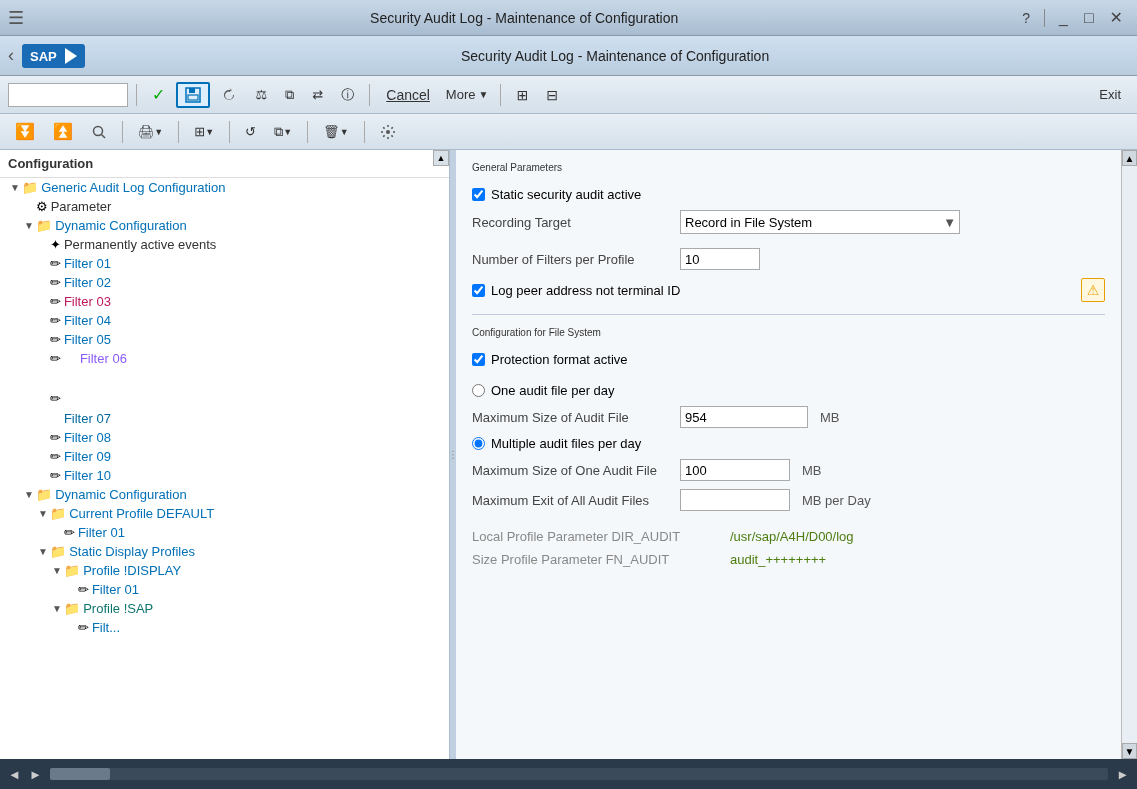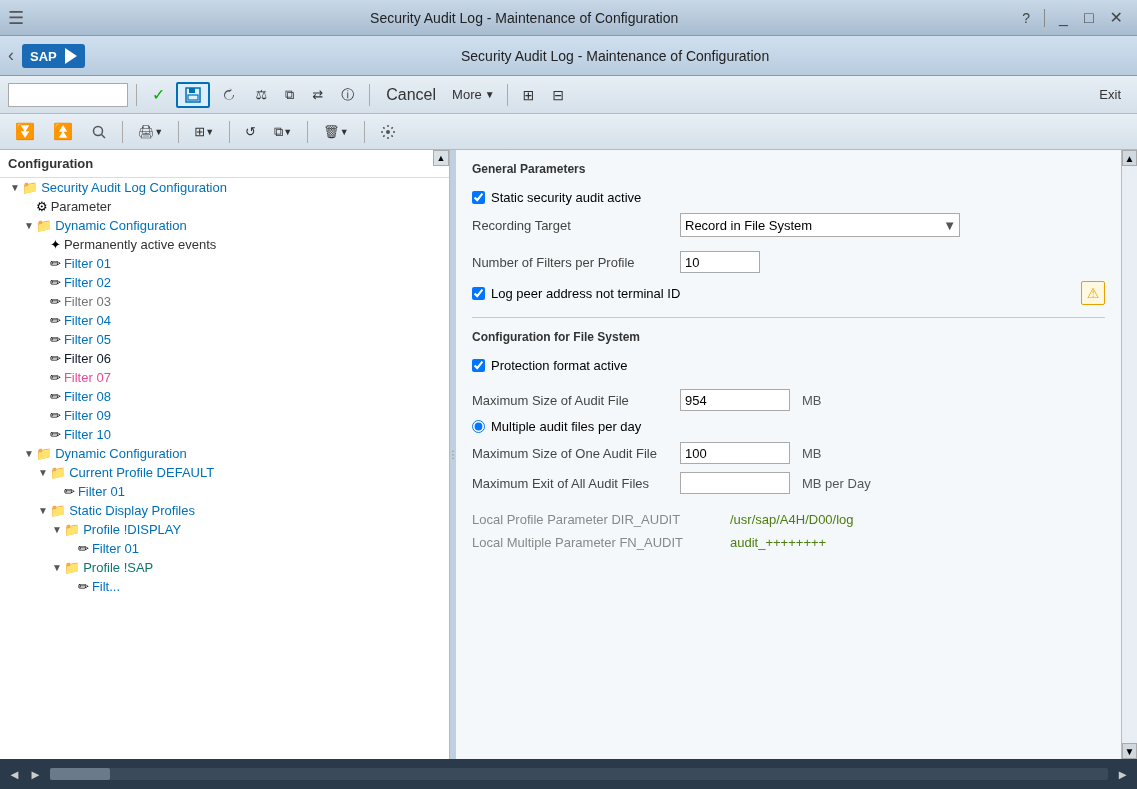--- a/index.html
+++ b/index.html
@@ -72,21 +72,21 @@
       padding: 2px 6px;
       font-size: 13px;
       color: #333;
       height: 26px;
       display: flex;
       align-items: center;
       border-radius: 2px;
     }
     .toolbar-btn.active { border: 2px solid #0070b8; background: #ddeeff; }
     .toolbar-separator { width: 1px; background: #aaa; height: 22px; margin: 0 4px; }
-    .cancel-btn { color: #333; background: none; border: none; cursor: pointer; font-size: 16px; padding: 2px 8px; }
+    .cancel-btn { color: #333; background: none; border: none; cursor: pointer; font-size: 14px; padding: 2px 8px; text-decoration: underline; }
     .more-btn { color: #333; background: none; border: none; cursor: pointer; font-size: 13px; padding: 2px 4px; display: flex; align-items: center; gap: 3px; }
     .exit-btn { color: #333; background: none; border: none; cursor: pointer; font-size: 13px; padding: 2px 8px; margin-left: auto; }
 
     
     .toolbar2 {
       background: linear-gradient(to bottom, #e8eff5, #d5e0ea);
       height: 36px;
       display: flex;
       align-items: center;
       padding: 0 8px;
@@ -126,22 +126,22 @@
     .tree-expand { cursor: pointer; display: inline-block; width: 14px; text-align: center; color: #555; }
 
     
     .right-panel {
       flex: 1;
       background: #f5f8fb;
       overflow-y: auto;
       padding: 12px 16px;
     }
     .section-title {
-      font-size: 12px;
-      font-weight: bold;
+      font-size: 10px;
+      font-weight: normal;
       color: #333;
       margin-bottom: 10px;
       padding-bottom: 4px;
     }
     .form-row {
       display: flex;
       align-items: center;
       margin-bottom: 8px;
       gap: 8px;
     }
@@ -381,21 +381,21 @@
     <div style="display:flex;flex-direction:column;position:absolute;right:0;top:0;width:16px;z-index:10;">
       <button style="height:16px;background:#d8e0e8;border:1px solid #aaa;cursor:pointer;font-size:9px;display:flex;align-items:center;justify-content:center;">▲</button>
     </div>
 
     <div class="tree-header">Configuration</div>
 
     <div id="tree-container">
         <div class="tree-item" style="padding-left: 8px;">
     <span class="tree-expand" style="width:14px;color:#555;font-size:10px;">▼</span>
     <span class="icon" style="margin-right:3px;font-size:13px;">📁</span>
-    <span class="label" style="color:#0070b8;">Security Audit Log Configuration</span>
+    <span class="label" style="color:#0070b8;">Generic Audit Log Configuration</span>
   </div>
         <div class="tree-item" style="padding-left: 22px;">
     <span class="tree-expand" style="width:14px;color:#555;font-size:10px;"></span>
     <span class="icon" style="margin-right:3px;font-size:13px;">⚙</span>
     <span class="label" style="color:#333;">Parameter</span>
   </div>
         <div class="tree-item" style="padding-left: 22px;">
     <span class="tree-expand" style="width:14px;color:#555;font-size:10px;">▼</span>
     <span class="icon" style="margin-right:3px;font-size:13px;">📁</span>
     <span class="label" style="color:#0070b8;">Dynamic Configuration</span>
@@ -411,41 +411,41 @@
     <span class="label" style="color:#0070b8;">Filter 01</span>
   </div>
         <div class="tree-item" style="padding-left: 36px;">
     <span class="tree-expand" style="width:14px;color:#555;font-size:10px;"></span>
     <span class="icon" style="margin-right:3px;font-size:13px;">✏</span>
     <span class="label" style="color:#0070b8;">Filter 02</span>
   </div>
         <div class="tree-item" style="padding-left: 36px;">
     <span class="tree-expand" style="width:14px;color:#555;font-size:10px;"></span>
     <span class="icon" style="margin-right:3px;font-size:13px;">✏</span>
-    <span class="label" style="color:#737373;">Filter 03</span>
+    <span class="label" style="color:#be185d;">Filter 03</span>
   </div>
         <div class="tree-item" style="padding-left: 36px;">
     <span class="tree-expand" style="width:14px;color:#555;font-size:10px;"></span>
     <span class="icon" style="margin-right:3px;font-size:13px;">✏</span>
     <span class="label" style="color:#0070b8;">Filter 04</span>
   </div>
         <div class="tree-item" style="padding-left: 36px;">
     <span class="tree-expand" style="width:14px;color:#555;font-size:10px;"></span>
     <span class="icon" style="margin-right:3px;font-size:13px;">✏</span>
     <span class="label" style="color:#0070b8;">Filter 05</span>
   </div>
         <div class="tree-item" style="padding-left: 36px;">
     <span class="tree-expand" style="width:14px;color:#555;font-size:10px;"></span>
     <span class="icon" style="margin-right:3px;font-size:13px;">✏</span>
-    <span class="label" style="color:#0f172a;">Filter 06</span>
-  </div>
-        <div class="tree-item" style="padding-left: 36px;">
-    <span class="tree-expand" style="width:14px;color:#555;font-size:10px;"></span>
-    <span class="icon" style="margin-right:3px;font-size:13px;">✏</span>
-    <span class="label" style="color:#ec4899;">Filter 07</span>
+    <span class="label" style="color:#8b5cf6;margin-left:16px;">Filter 06</span>
+  </div>
+        <div class="tree-item" style="padding-left: 36px;">
+    <span class="tree-expand" style="width:14px;color:#555;font-size:10px;"></span>
+    <span class="icon" style="margin-right:3px;font-size:13px;">✏</span>
+    <span class="label" style="color:#0369a1;margin-top:41px;">Filter 07</span>
   </div>
         <div class="tree-item" style="padding-left: 36px;">
     <span class="tree-expand" style="width:14px;color:#555;font-size:10px;"></span>
     <span class="icon" style="margin-right:3px;font-size:13px;">✏</span>
     <span class="label" style="color:#0070b8;">Filter 08</span>
   </div>
         <div class="tree-item" style="padding-left: 36px;">
     <span class="tree-expand" style="width:14px;color:#555;font-size:10px;"></span>
     <span class="icon" style="margin-right:3px;font-size:13px;">✏</span>
     <span class="label" style="color:#0070b8;">Filter 09</span>
@@ -539,24 +539,28 @@
 
       <div class="section-title">Configuration for File System</div>
 
       <div class="checkbox-row">
         <input type="checkbox" checked="" style="">
         <label>Protection format active</label>
       </div>
 
       <div style="height:8px;"></div>
 
+      <div class="radio-row">
+        <input type="radio" name="audit-mode" style="">
+        <label>One audit file per day</label>
+      </div>
 
       <div class="form-row">
         <span class="form-label">Maximum Size of Audit File</span>
-        <input type="text" class="form-input" value="954" style="width: 110px;">
+        <input type="text" class="form-input" value="954" style="width: 128px;">
         <span class="mb-label">MB</span>
       </div>
 
       <div class="radio-row">
         <input type="radio" name="audit-mode" checked="" style="">
         <label>Multiple audit files per day</label>
       </div>
 
       <div class="form-row">
         <span class="form-label">Maximum Size of One Audit File</span>
@@ -571,21 +575,21 @@
       </div>
 
       <div style="height:10px;"></div>
 
       <div class="form-row">
         <span class="param-label">Local Profile Parameter DIR_AUDIT</span>
         <span class="param-value">/usr/sap/A4H/D00/log</span>
       </div>
 
       <div class="form-row">
-        <span class="param-label">Local Multiple Parameter FN_AUDIT</span>
+        <span class="param-label">Size Profile Parameter FN_AUDIT</span>
         <span class="param-value">audit_++++++++</span>
       </div>
 
     </div>
 
     <div class="scroll-right-panel">
       <button class="scroll-up-btn">▲</button>
       <div class="scroll-track-v"></div>
       <button class="scroll-down-btn">▼</button>
     </div>

